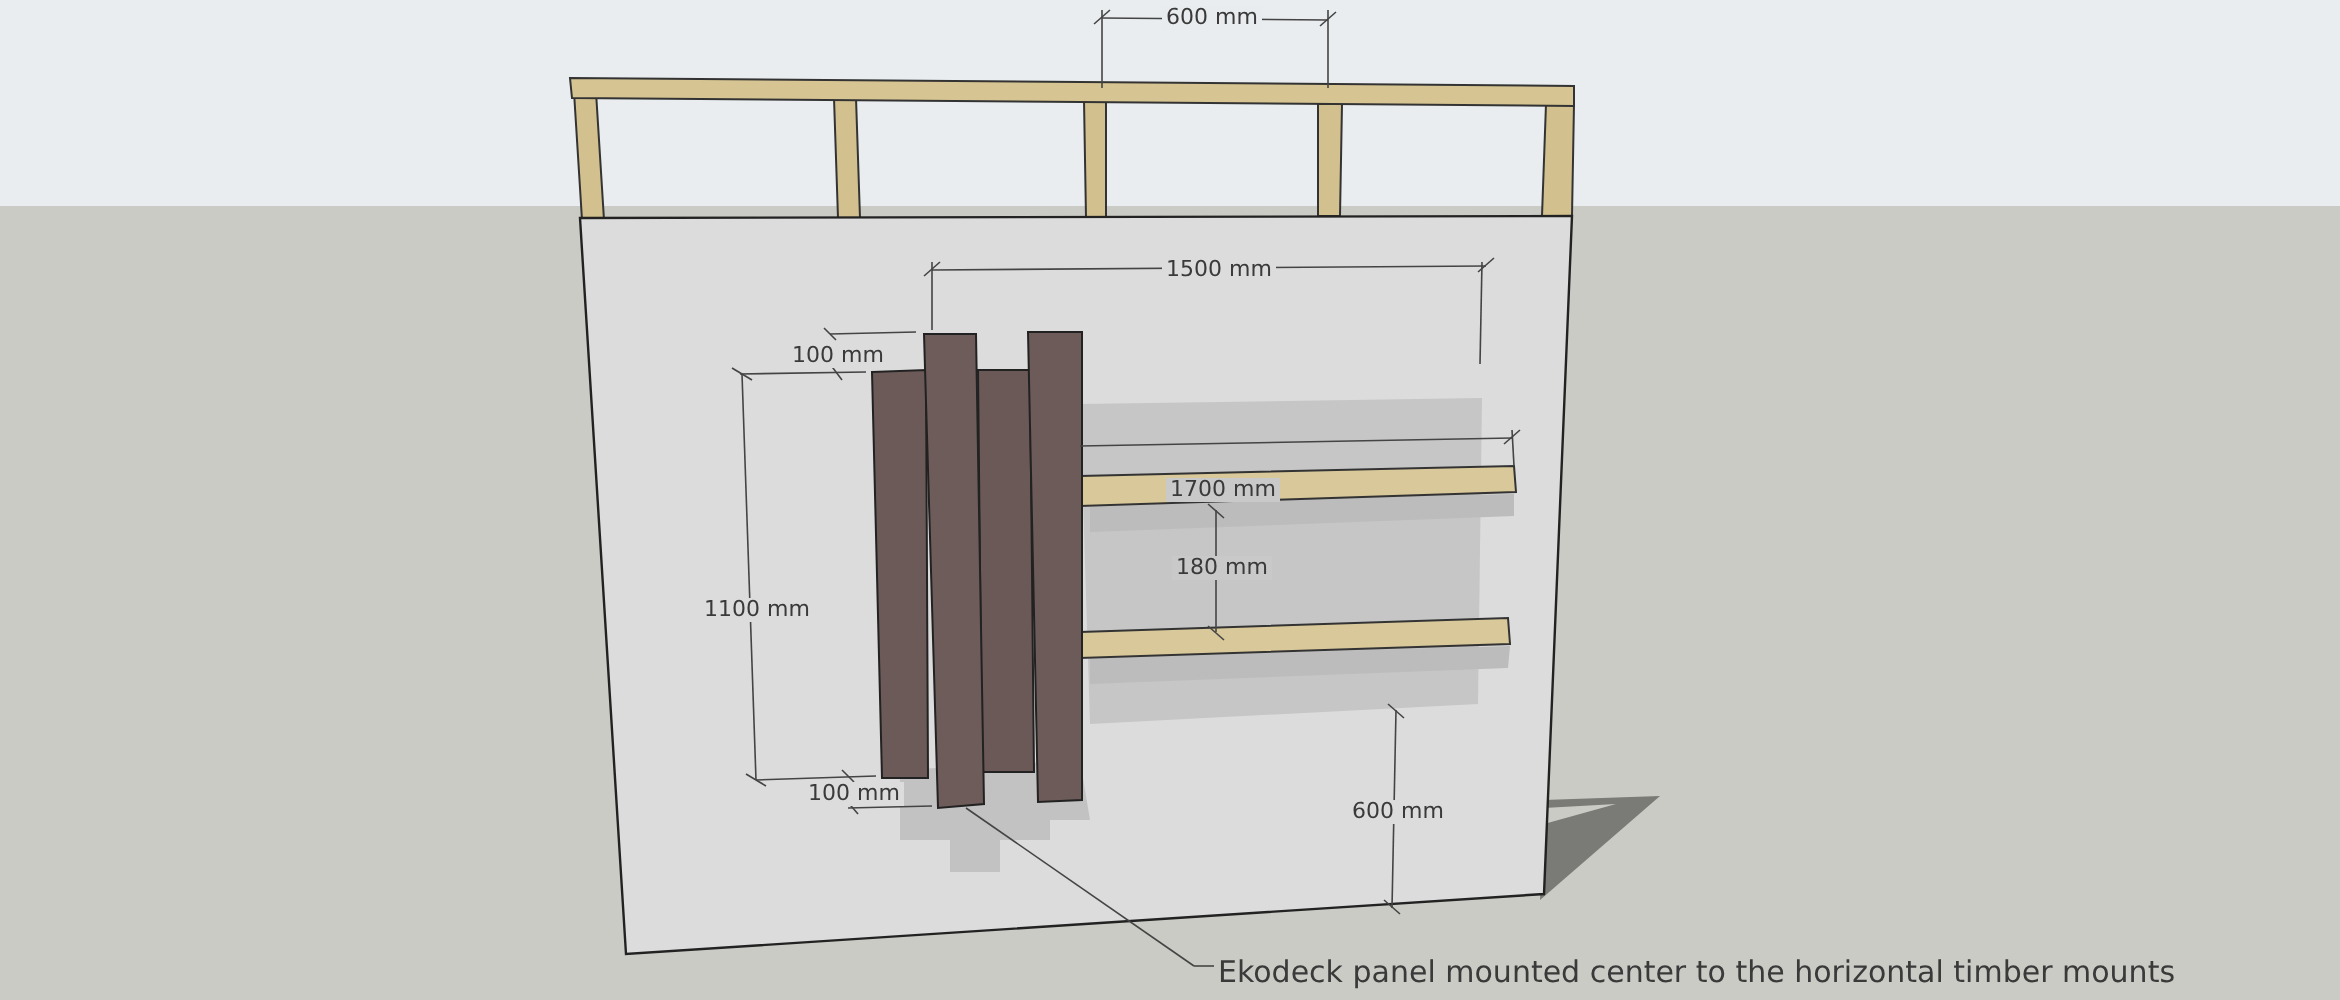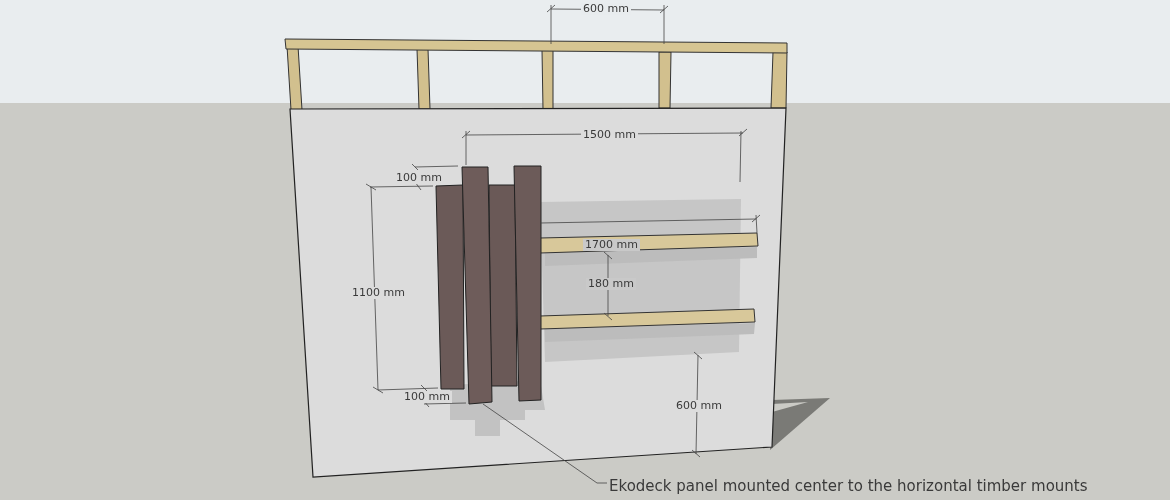--- a/index.html
+++ b/index.html
@@ -93,18 +93,18 @@
     <line x1="692" y1="450" x2="700" y2="457"></line>
 
     <line x1="483" y1="404" x2="597" y2="483"></line>
     <line x1="597" y1="483" x2="607" y2="483"></line>
   </g>
 </svg>
 
 <span class="dim-label bg-sky" style="left:581px;top:3px;">600 mm</span>
 <span class="dim-label bg-wall" style="left:581px;top:129px;text-align:center;">1500 mm</span>
 <span class="dim-label bg-wall" style="left:394px;top:172px;">100 mm</span>
-<span class="dim-label bg-wall" style="left:350px;top:287px;">1100 mm</span>
+<span class="dim-label bg-wall" style="left:350px;top:299px;">1100 mm</span>
 <span class="dim-label bg-wall" style="left:402px;top:391px;">100 mm</span>
 <span class="dim-label bg-shadow" style="left:583px;top:204px;margin-top:35px;">1700 mm</span>
 <span class="dim-label bg-shadow" style="left:586px;top:278px;">180 mm</span>
 <span class="dim-label bg-wall" style="left:674px;top:400px;">600 mm</span>
 <span class="callout" style="left:609px;top:477px;">Ekodeck panel mounted center to the horizontal timber mounts</span>
 
 </body></html>

